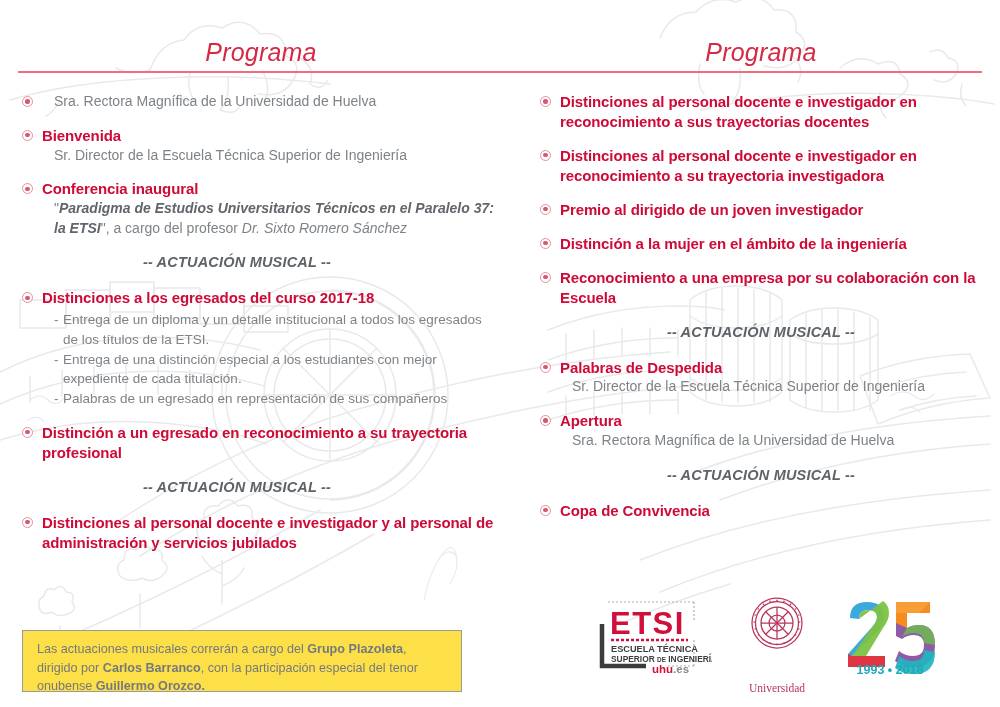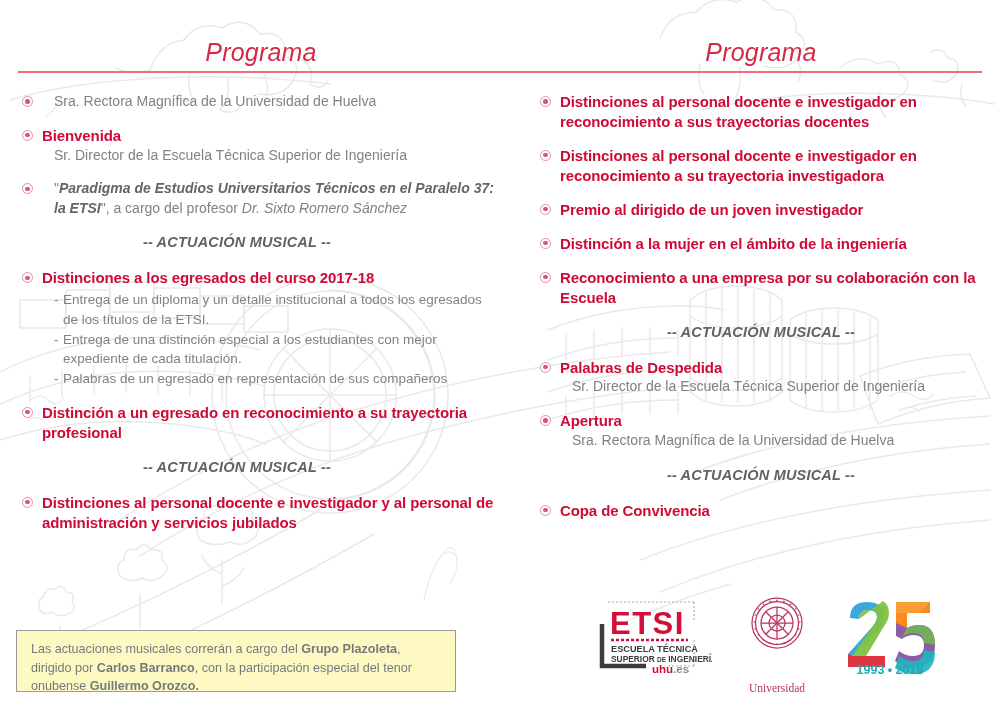--- a/index.html
+++ b/index.html
@@ -126,25 +126,25 @@
     letter-spacing: 0.2px;
     margin: 16px 0 18px 0;
     padding-right: 48px;
     font-style: italic;
   }
   .col-right .musical { padding-right: 0; }
 
   
   .note-box {
     position: absolute;
-    left: 16px;
+    left: 22px;
     top: 630px;
     width: 440px;
     height: 62px;
-    background: #fef9c3;
+    background: #fde047;
     border: 1px solid #9B9B9B;
     padding: 9px 14px;
   }
   .note-text {
     color: #75797E;
     font-size: 12.6px;
     line-height: 1.47;
   }
 
   
@@ -299,20 +299,21 @@
         <div class="item">
           <span class="bullet"></span>
           <div class="item-body">
             <div class="item-title">Bienvenida</div>
             <div class="item-sub">Sr. Director de la Escuela Técnica Superior de Ingeniería</div>
           </div>
         </div>
         <div class="item">
           <span class="bullet"></span>
           <div class="item-body">
+            <div class="item-title">Conferencia inaugural</div>
             <div class="item-sub"><span>"</span><span class="emb">Paradigma de Estudios Universitarios Técnicos en el Paralelo 37: la ETSI</span><span>", a cargo del profesor </span><span class="em">Dr. Sixto Romero Sánchez</span></div>
           </div>
         </div>
         <div class="musical">-- ACTUACIÓN MUSICAL --</div>
         <div class="item">
           <span class="bullet"></span>
           <div class="item-body">
             <div class="item-title">Distinciones a los egresados del curso 2017-18</div>
             <div class="sublist">
               <div class="sublist-line">

